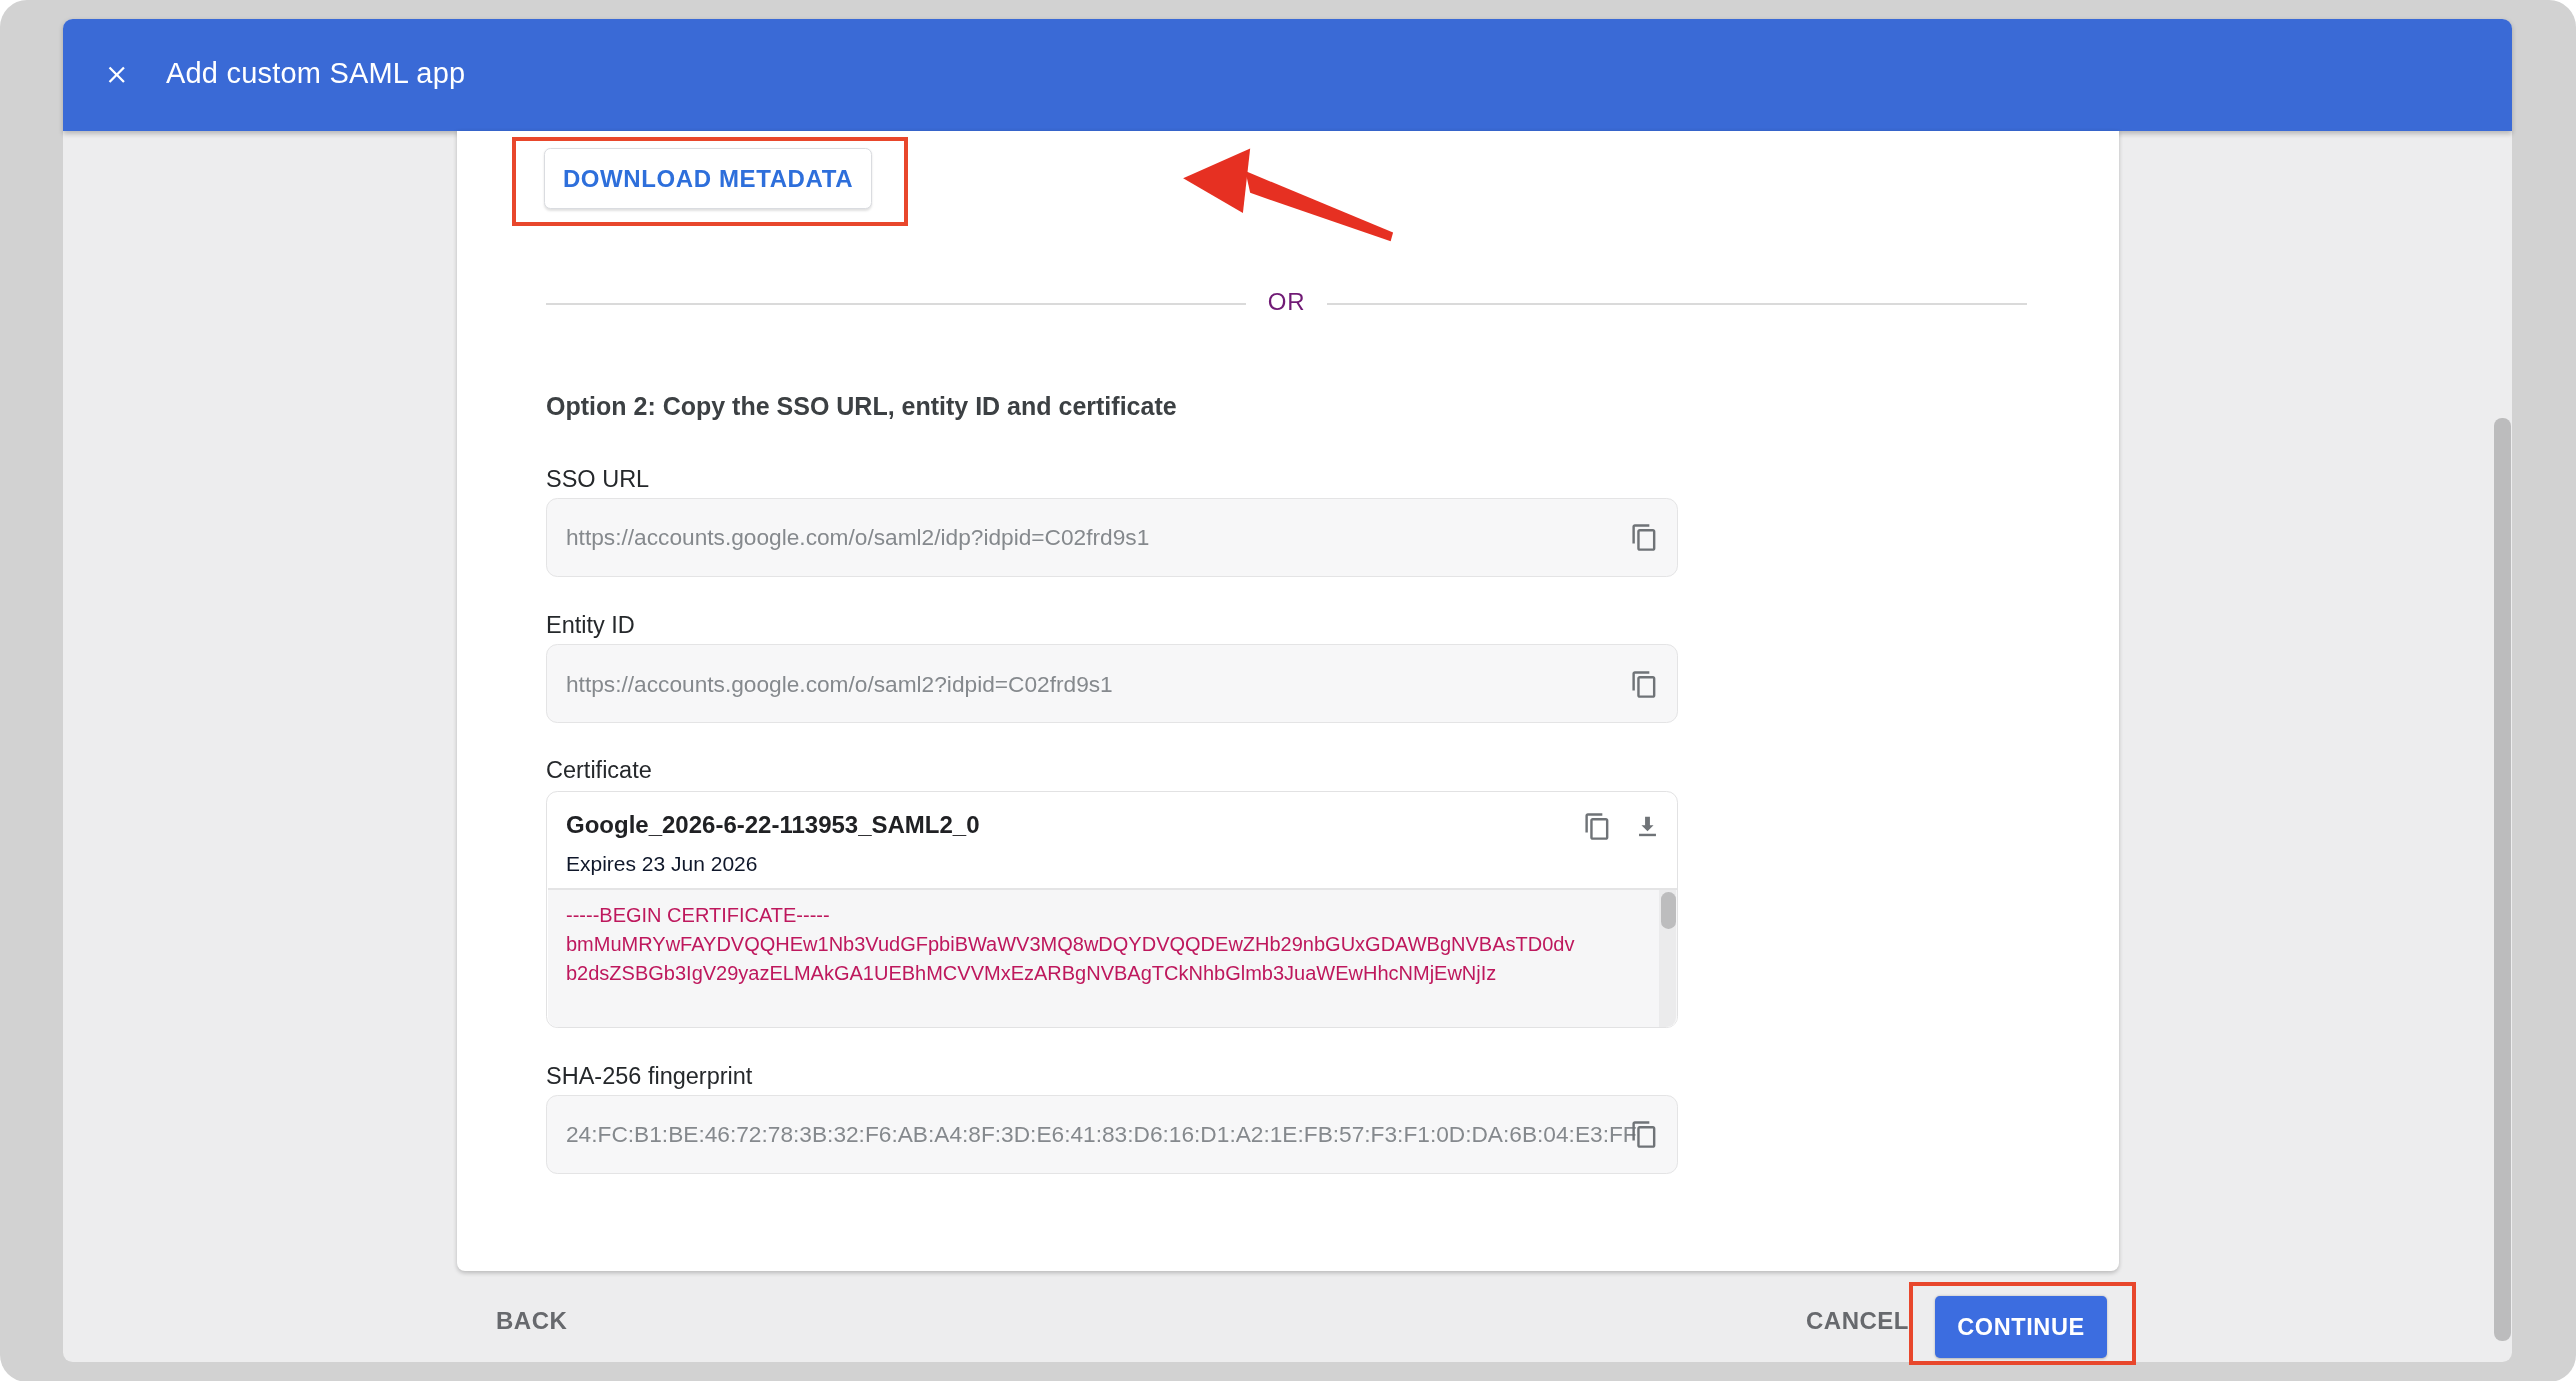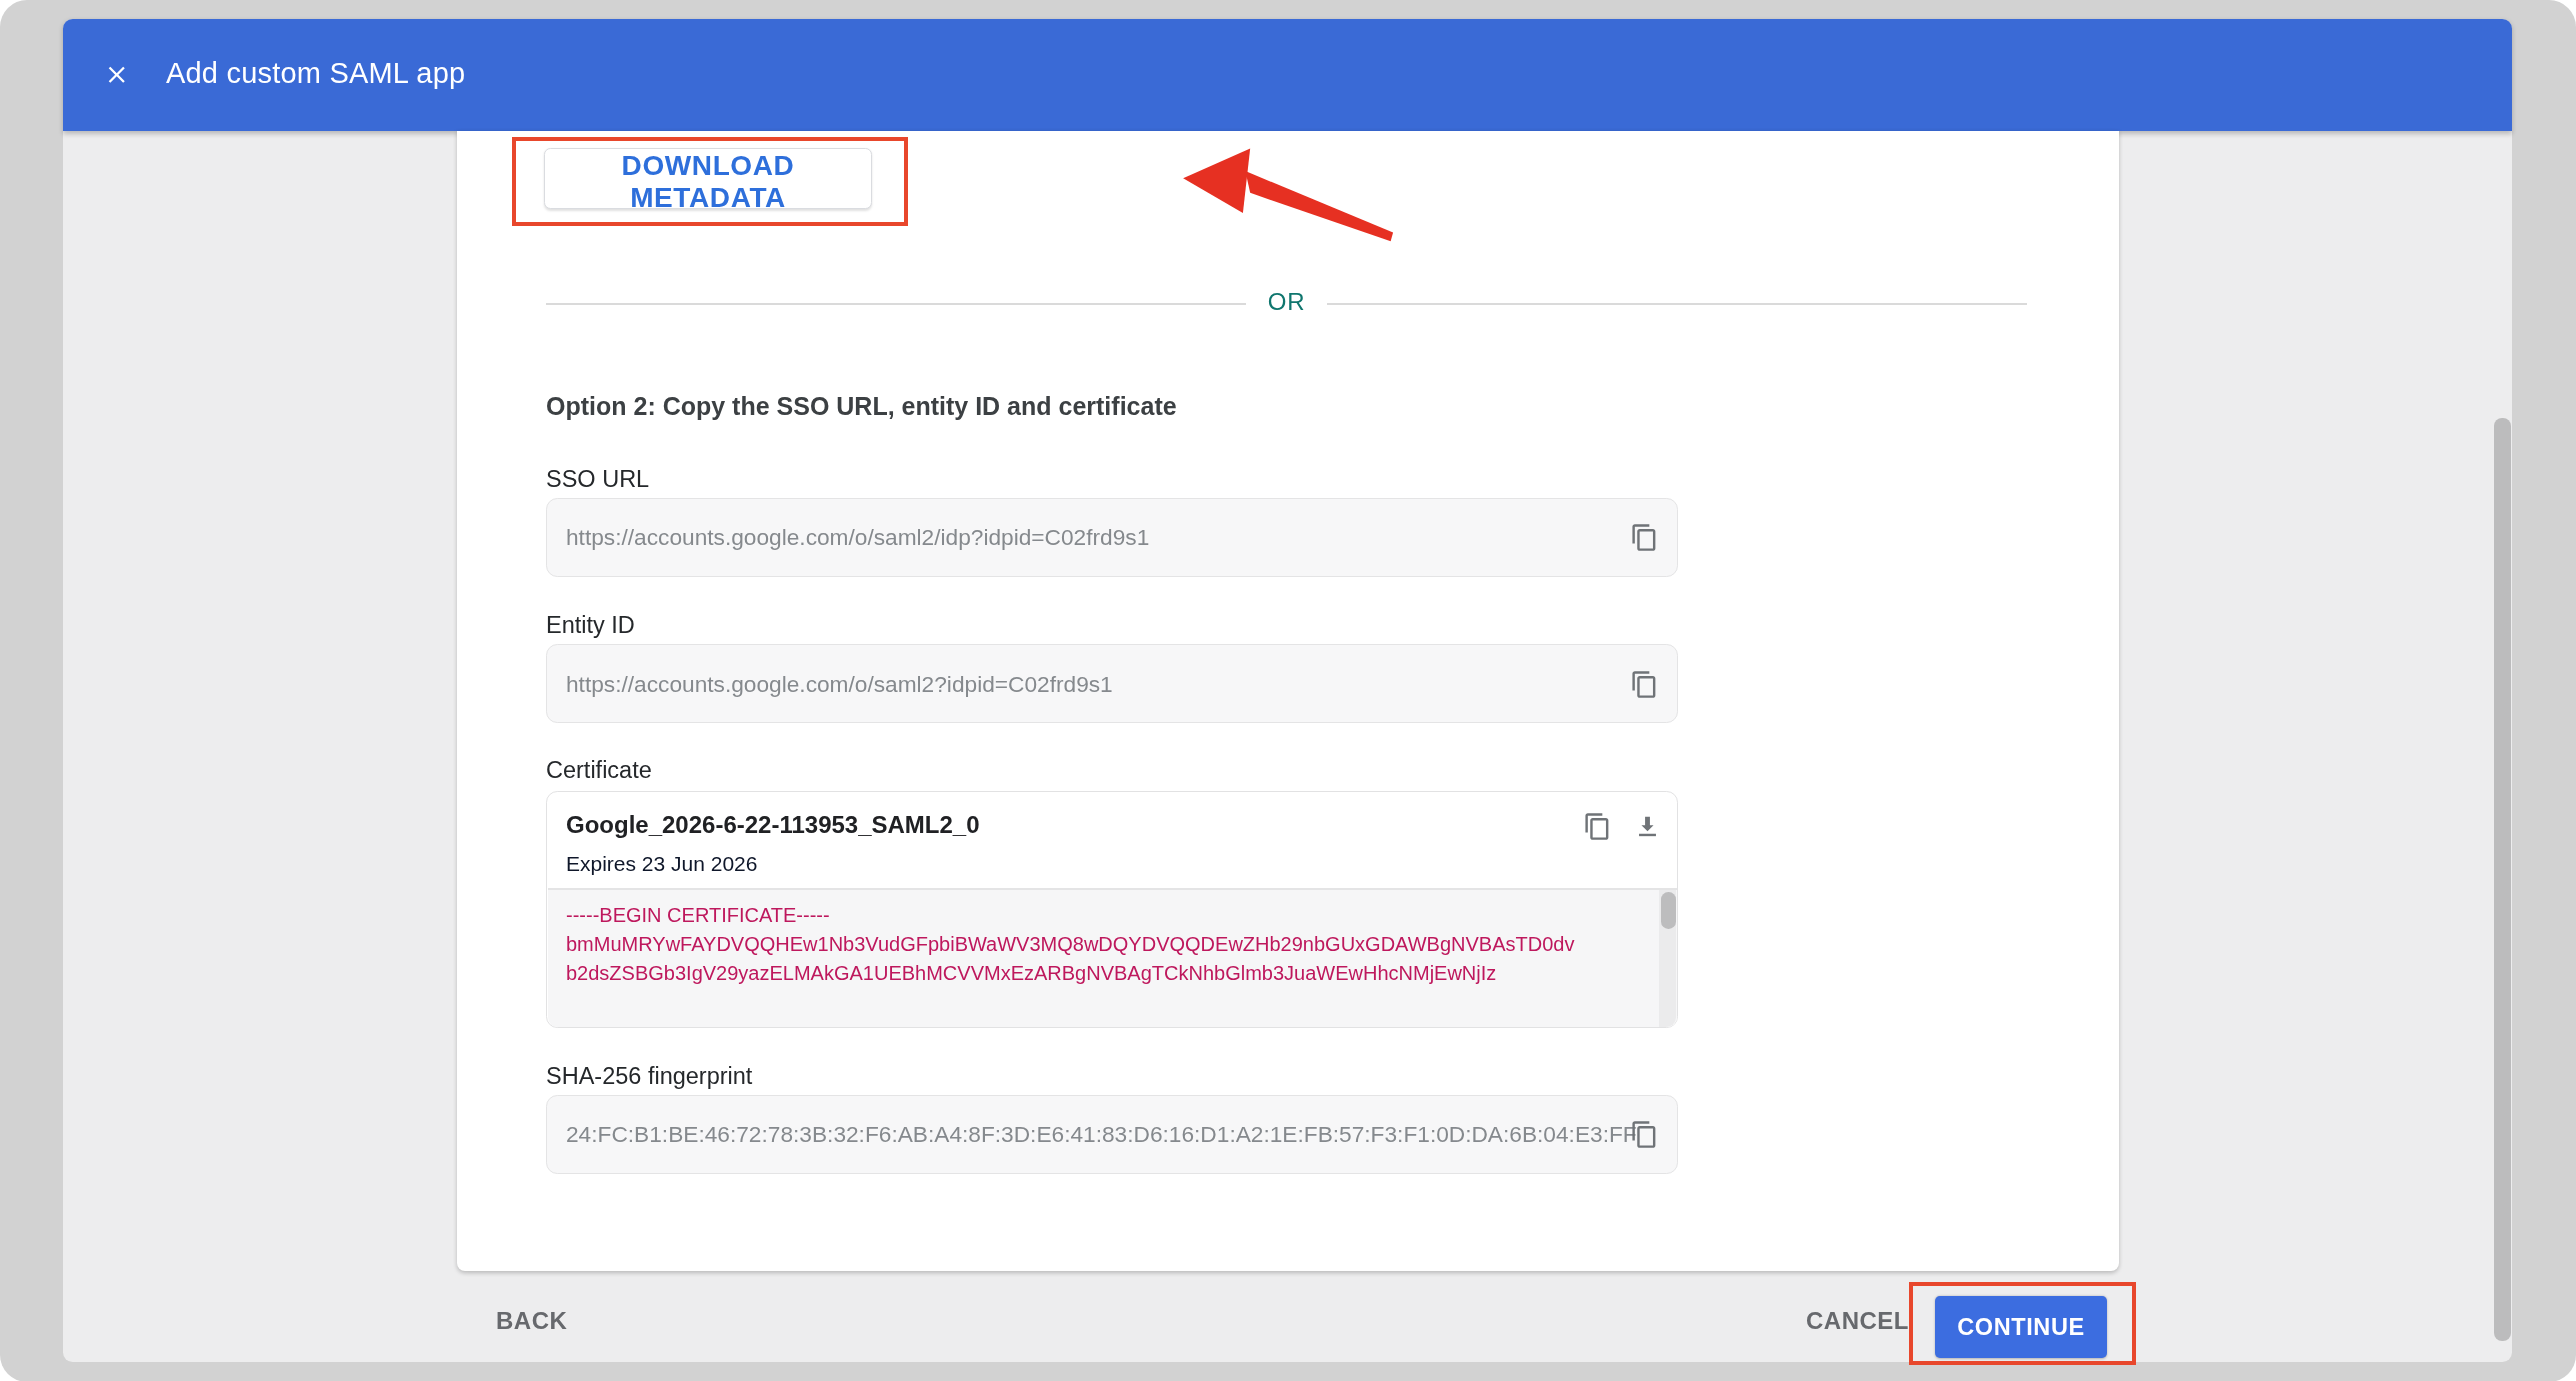--- a/index.html
+++ b/index.html
@@ -12,26 +12,26 @@
   .dlg-header{left:63px;top:19.4px;width:2449px;height:112px;background:#3a6ad6;
           border-radius:9.7px 9.7px 0 0;box-shadow:0 2.4px 5.7px rgba(0,0,0,0.22);}
   .close-btn{left:94px;top:52px;width:45px;height:45px;background:transparent;border:none;
           cursor:pointer;padding:0;}
   .dlg-title{left:166px;top:57px;font-size:29px;color:#ffffff;font-weight:400;letter-spacing:0.2px;}
   
   .card{left:457px;top:131px;width:1662px;height:1140px;background:#ffffff;
         border-radius:0 0 8px 8px;box-shadow:0 1.6px 4px rgba(0,0,0,0.22);}
   
   .dl-btn{left:544px;top:148px;width:328px;height:61px;background:#ffffff;
-          border:0.8px solid #dadce0;border-radius:6.5px;color:#2e6fdb;font-size:28px;
+          border:0.8px solid #dadce0;border-radius:6.5px;color:#2e6fdb;font-size:24px;
           font-weight:700;letter-spacing:0.6px;cursor:pointer;
           box-shadow:0 1.6px 2.4px rgba(0,0,0,0.12);font-family:"Liberation Sans",sans-serif;}
   
   .or-line{height:1.6px;background:#dadada;top:303px;}
-  .or-label{top:288px;left:1256px;width:61px;text-align:center;font-size:24px;color:#0f766e;
+  .or-label{top:288px;left:1256px;width:61px;text-align:center;font-size:24px;color:#701a75;
             letter-spacing:0.8px;font-weight:400;}
   .h-option{left:546px;top:392px;font-size:25px;font-weight:700;color:#3c4043;}
   .f-label{left:546px;font-size:23.5px;color:#25282b;font-weight:400;}
   .field{left:546px;width:1132px;height:79px;background:#f7f7f8;border:1.6px solid #e4e4e5;
          border-radius:11.3px;box-sizing:border-box;}
   .f-value{left:566px;font-size:22.7px;color:#85898d;white-space:nowrap;}
   .copy-btn{width:36px;height:36px;background:transparent;border:none;cursor:pointer;padding:0;}
   
   .cert-card{left:546px;top:791px;width:1132px;height:237px;background:#ffffff;
              border:1.6px solid #e2e2e3;border-radius:11.3px;box-sizing:border-box;}

